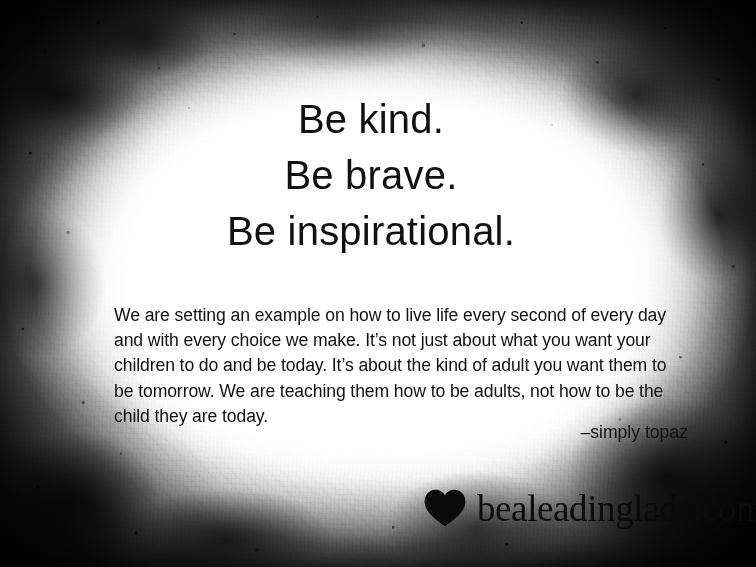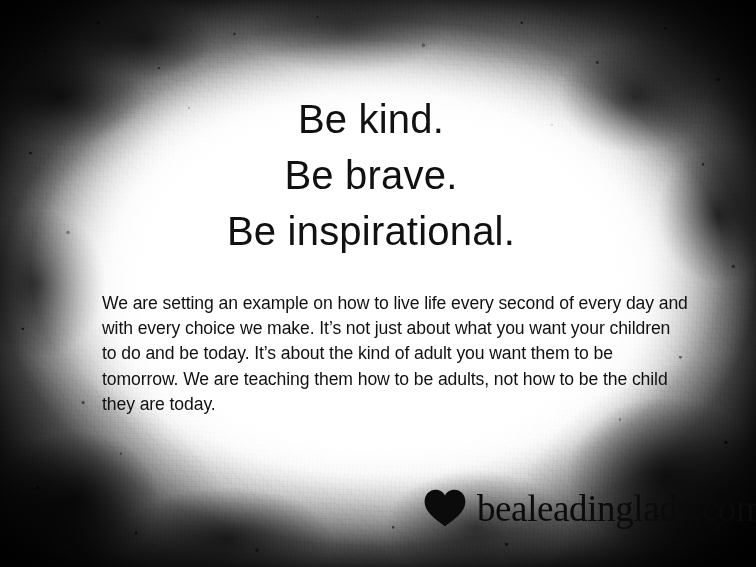--- a/index.html
+++ b/index.html
@@ -160,21 +160,21 @@
     position: absolute;
     left: 102px;
     top: 291px;
     width: 586px;
     font-family: "Liberation Sans", sans-serif;
     font-size: 17.6px;
     line-height: 25.2px;
     color: #111111;
     letter-spacing: -0.1px;
   }
-  #body-copy p { margin: 0; }
+  #body-copy p { margin: 12px; }
 
   #attribution {
     position: absolute;
     left: 102px;
     top: 421px;
     width: 586px;
     text-align: right;
     font-family: "Liberation Sans", sans-serif;
     font-size: 17.6px;
     line-height: 22px;
@@ -222,20 +222,21 @@
     <div class="headline" id="headline-1">Be kind.</div>
 
     <div class="headline" id="headline-2">Be brave.</div>
 
     <div class="headline" id="headline-3">Be inspirational.</div>
 
     <div id="body-copy">
       <p>We are setting an example on how to live life every second of every day and with every choice we make. It’s not just about what you want your children to do and be today. It’s about the kind of adult you want them to be tomorrow. We are teaching them how to be adults, not how to be the child they are today.</p>
     </div>
 
+    <div id="attribution">–simply topaz</div>
 
     <div id="logo">
       <svg id="logo-heart" viewBox="0 0 42 38" xmlns="http://www.w3.org/2000/svg" aria-hidden="true">
         <path d="M21 37.2
                  C 8.6 28.4, 0.6 21.6, 0.6 12.6
                  C 0.6 5.6, 5.6 0.8, 11.7 0.8
                  C 16.0 0.8, 19.3 3.1, 21 6.4
                  C 22.7 3.1, 26.0 0.8, 30.3 0.8
                  C 36.4 0.8, 41.4 5.6, 41.4 12.6
                  C 41.4 21.6, 33.4 28.4, 21 37.2 Z" fill="#0b0b0b"></path>

